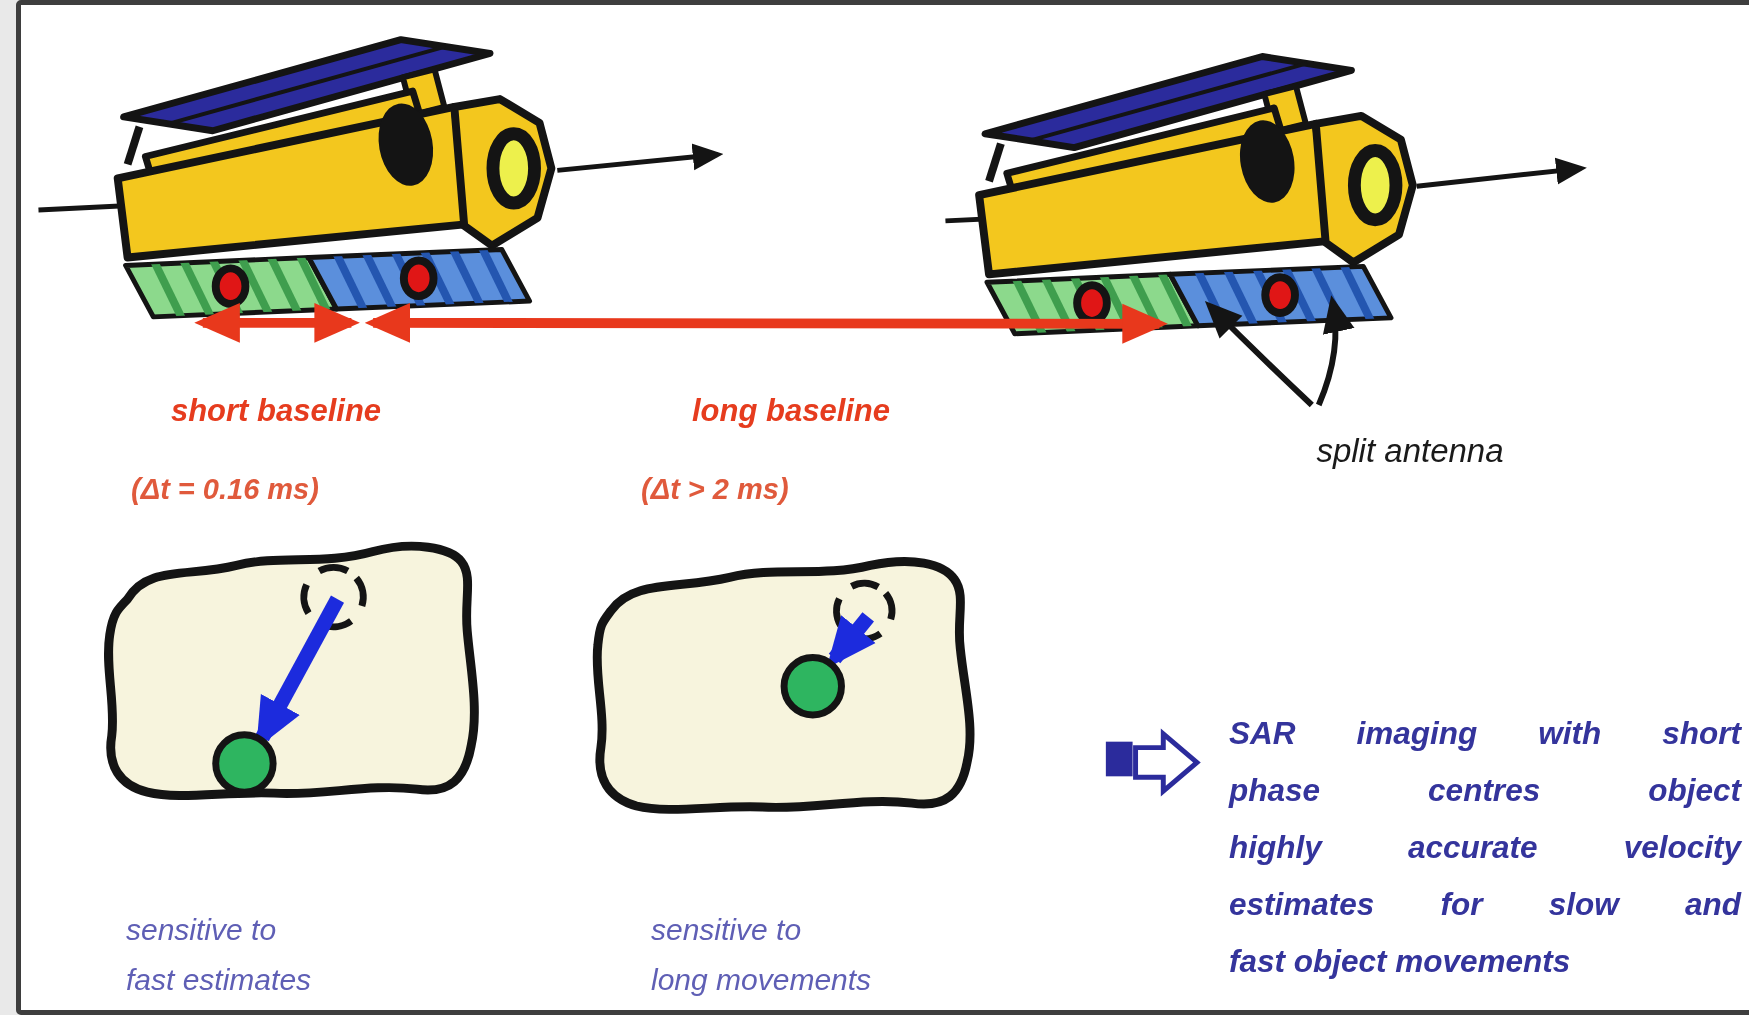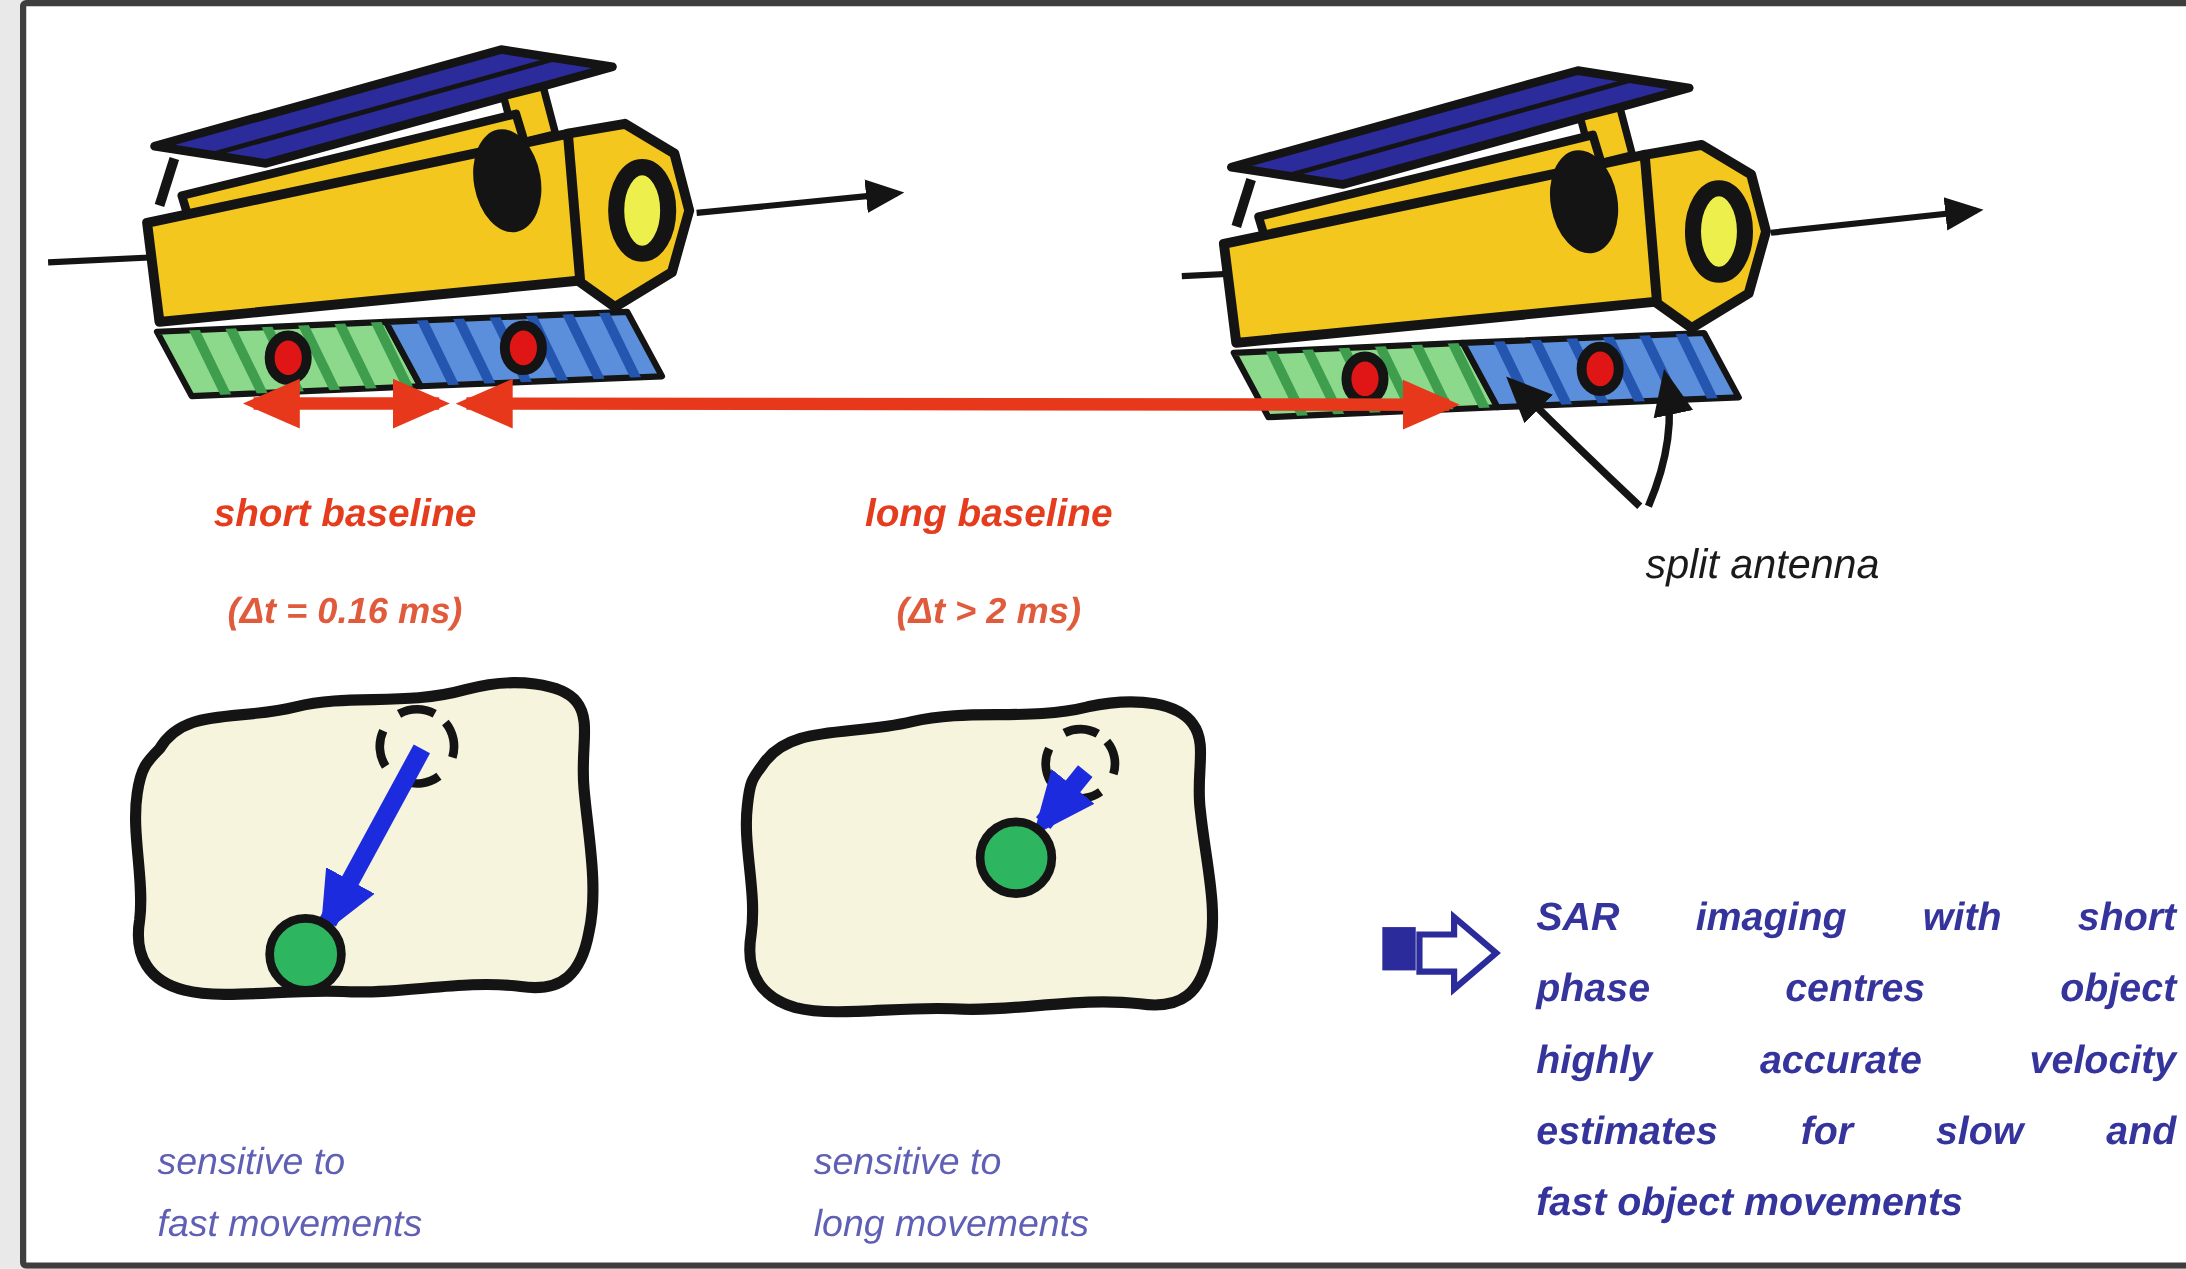--- a/index.html
+++ b/index.html
@@ -15,21 +15,21 @@
     margin-left:16px;
   }
   #drawing{position:absolute;left:0;top:0;width:100%;height:100%;}
   .lbl{
     position:absolute;
     font-family:"Liberation Sans", sans-serif;
     font-style:italic;
     white-space:nowrap;
   }
   .red-title{font-weight:bold;font-size:31px;color:#e63c1e;text-align:center;}
-  .red-dt{font-weight:bold;font-size:29px;color:#e05a3c;text-align:center;font-style:italic;}
+  .red-dt{font-weight:bold;font-size:29px;color:#e05a3c;font-style:italic;}
   .split-lbl{font-size:33px;color:#1a1a1a;text-align:center;font-weight:400;}
   .sens{
     font-size:30px;color:#5f5fb5;font-weight:500;
     text-align:left;line-height:50px;
   }
   .sar{
     position:absolute;left:1208px;top:700px;width:512px;
     color:#34349c;font-weight:bold;font-style:italic;
     font-size:31.5px;line-height:57px;
     font-family:"Liberation Sans", sans-serif;
@@ -144,21 +144,21 @@
   <div class="lbl red-title" style="left:110px;top:388px;width:290px;">short baseline</div>
   <div class="lbl red-dt" style="left:110px;top:468px;width:290px;">(Δt = 0.16 ms)</div>
 
   <div class="lbl red-title" style="left:620px;top:388px;width:300px;">long baseline</div>
   <div class="lbl red-dt" style="left:620px;top:468px;width:300px;">(Δt &gt; 2 ms)</div>
 
   <div class="lbl split-lbl" style="left:1209px;top:427px;width:360px;">split antenna</div>
 
   <div class="lbl sens" style="left:105px;top:900px;width:340px;">
     <div>sensitive to</div>
-    <div>fast movements</div>
+    <div>fast estimates</div>
   </div>
 
   <div class="lbl sens" style="left:630px;top:900px;width:340px;">
     <div>sensitive to</div>
     <div>long movements</div>
   </div>
 
   <div class="sar">
     <div class="jline">SAR imaging with short</div>
     <div class="jline">phase centres object</div>

